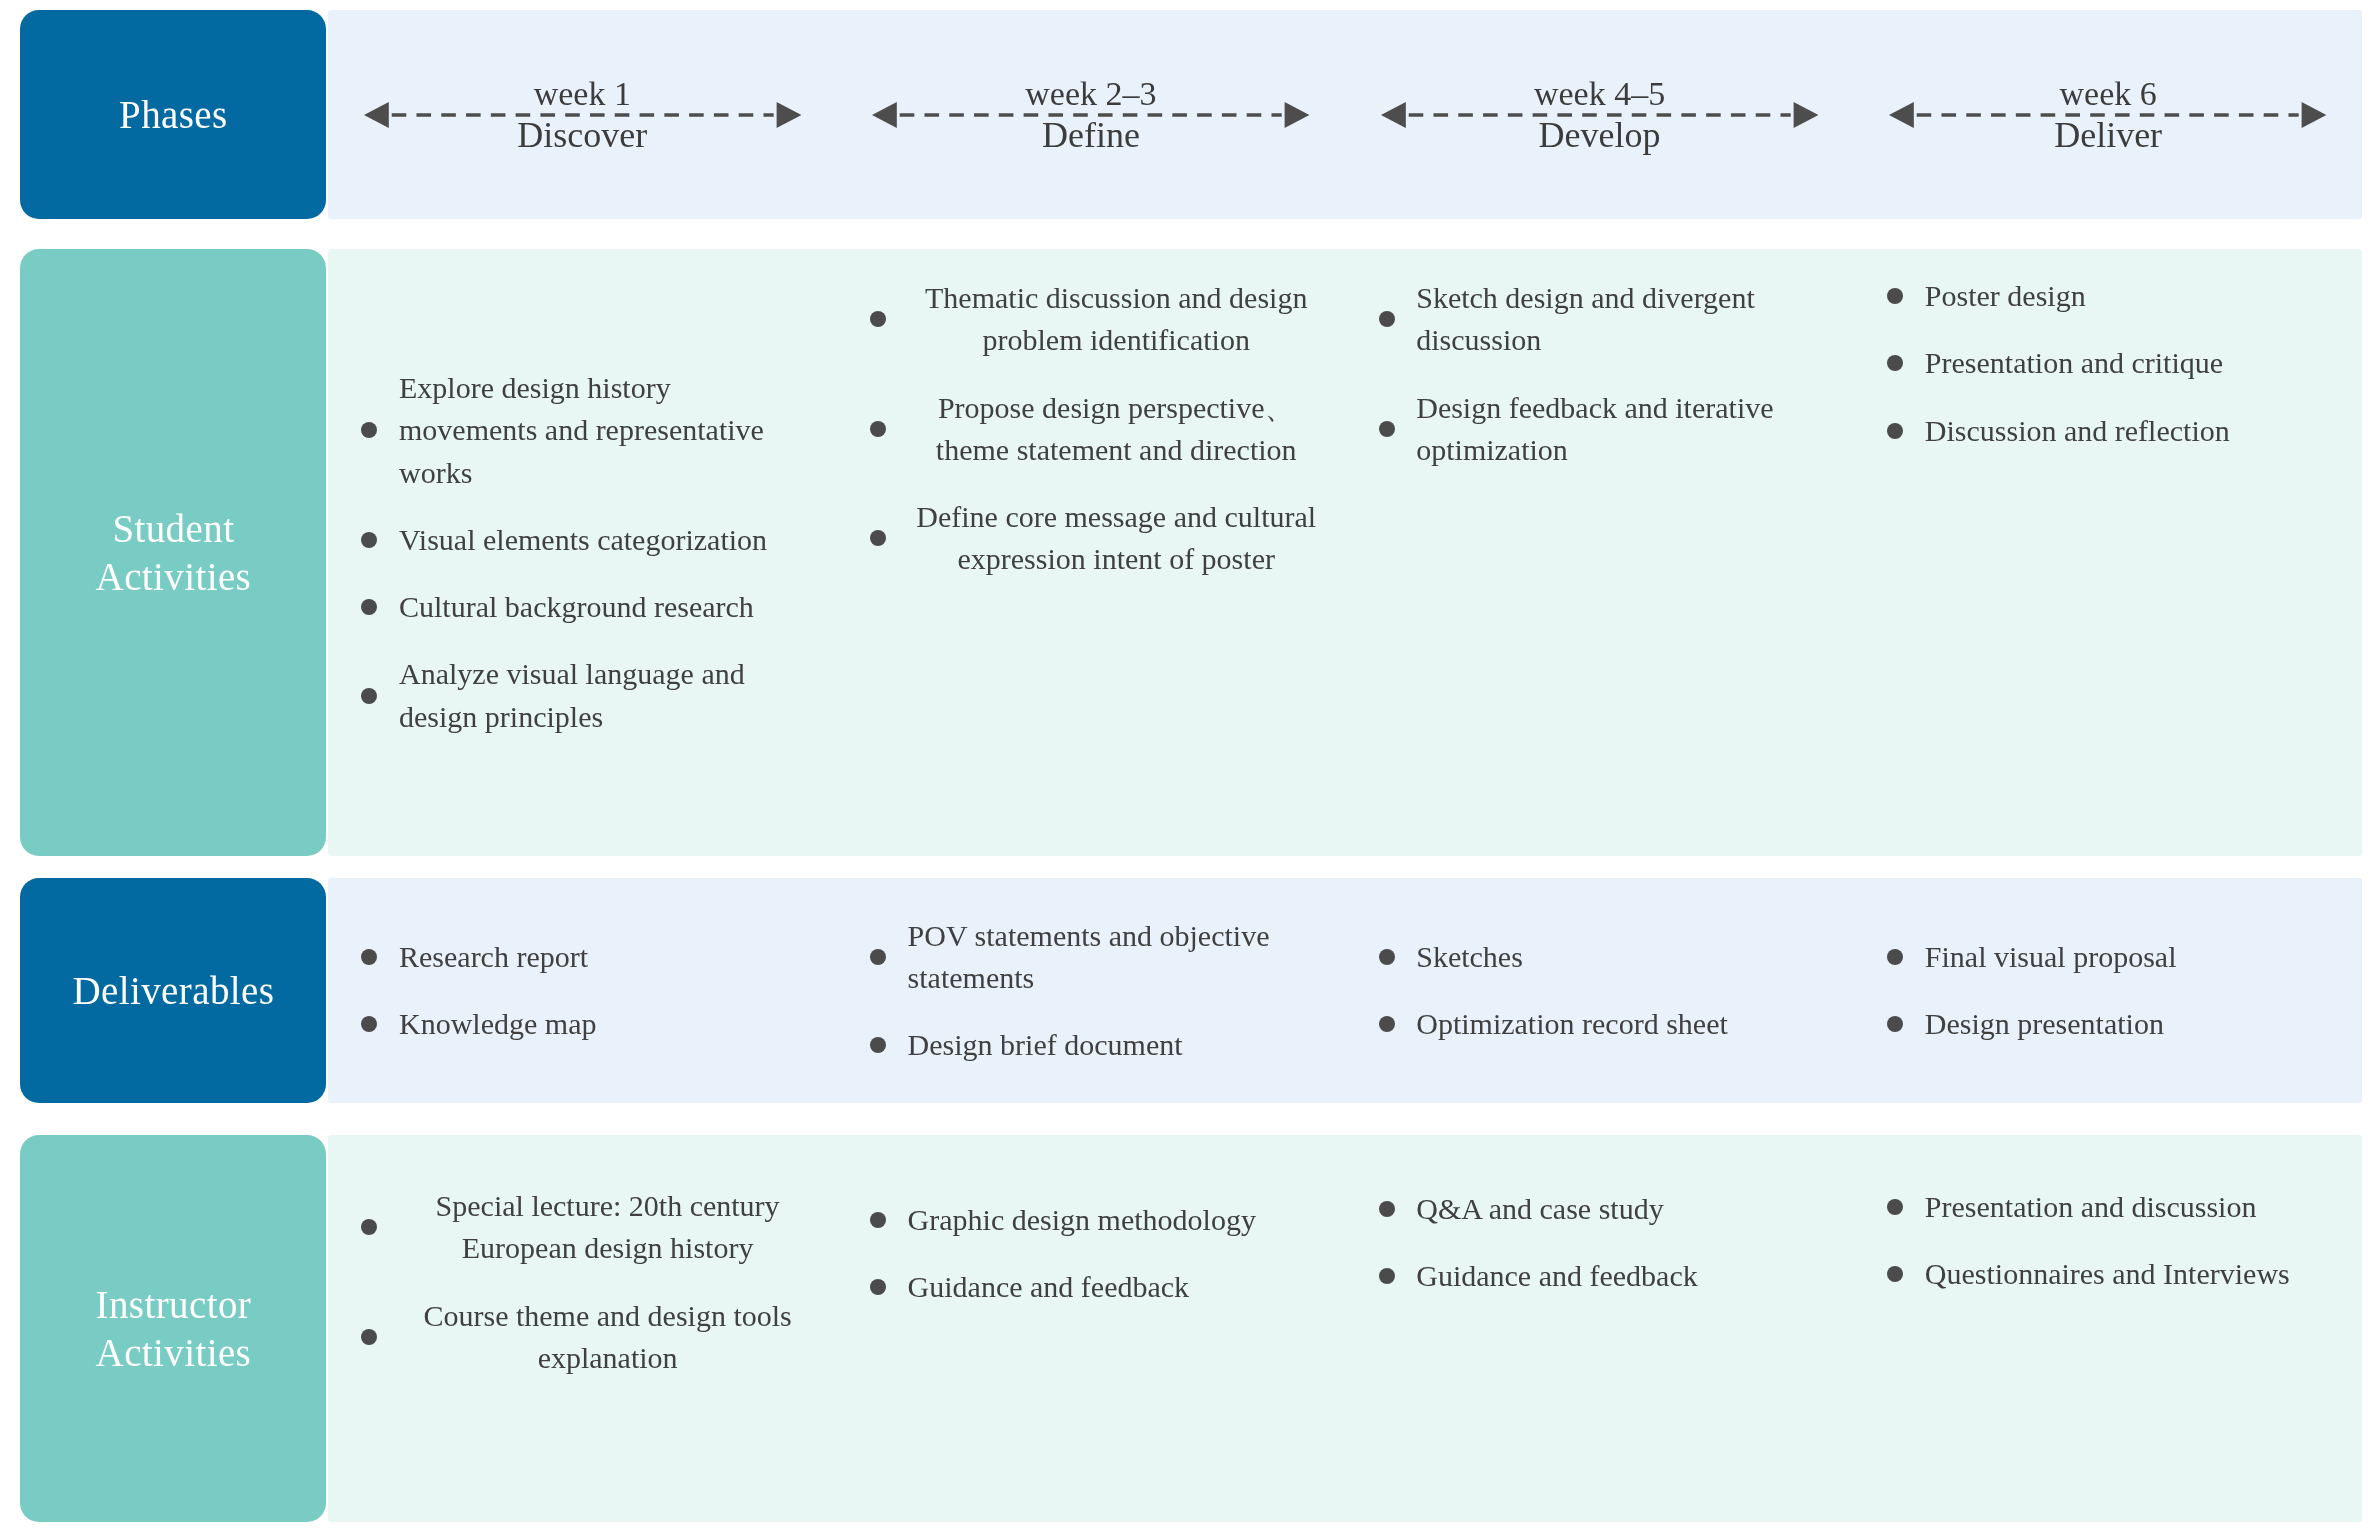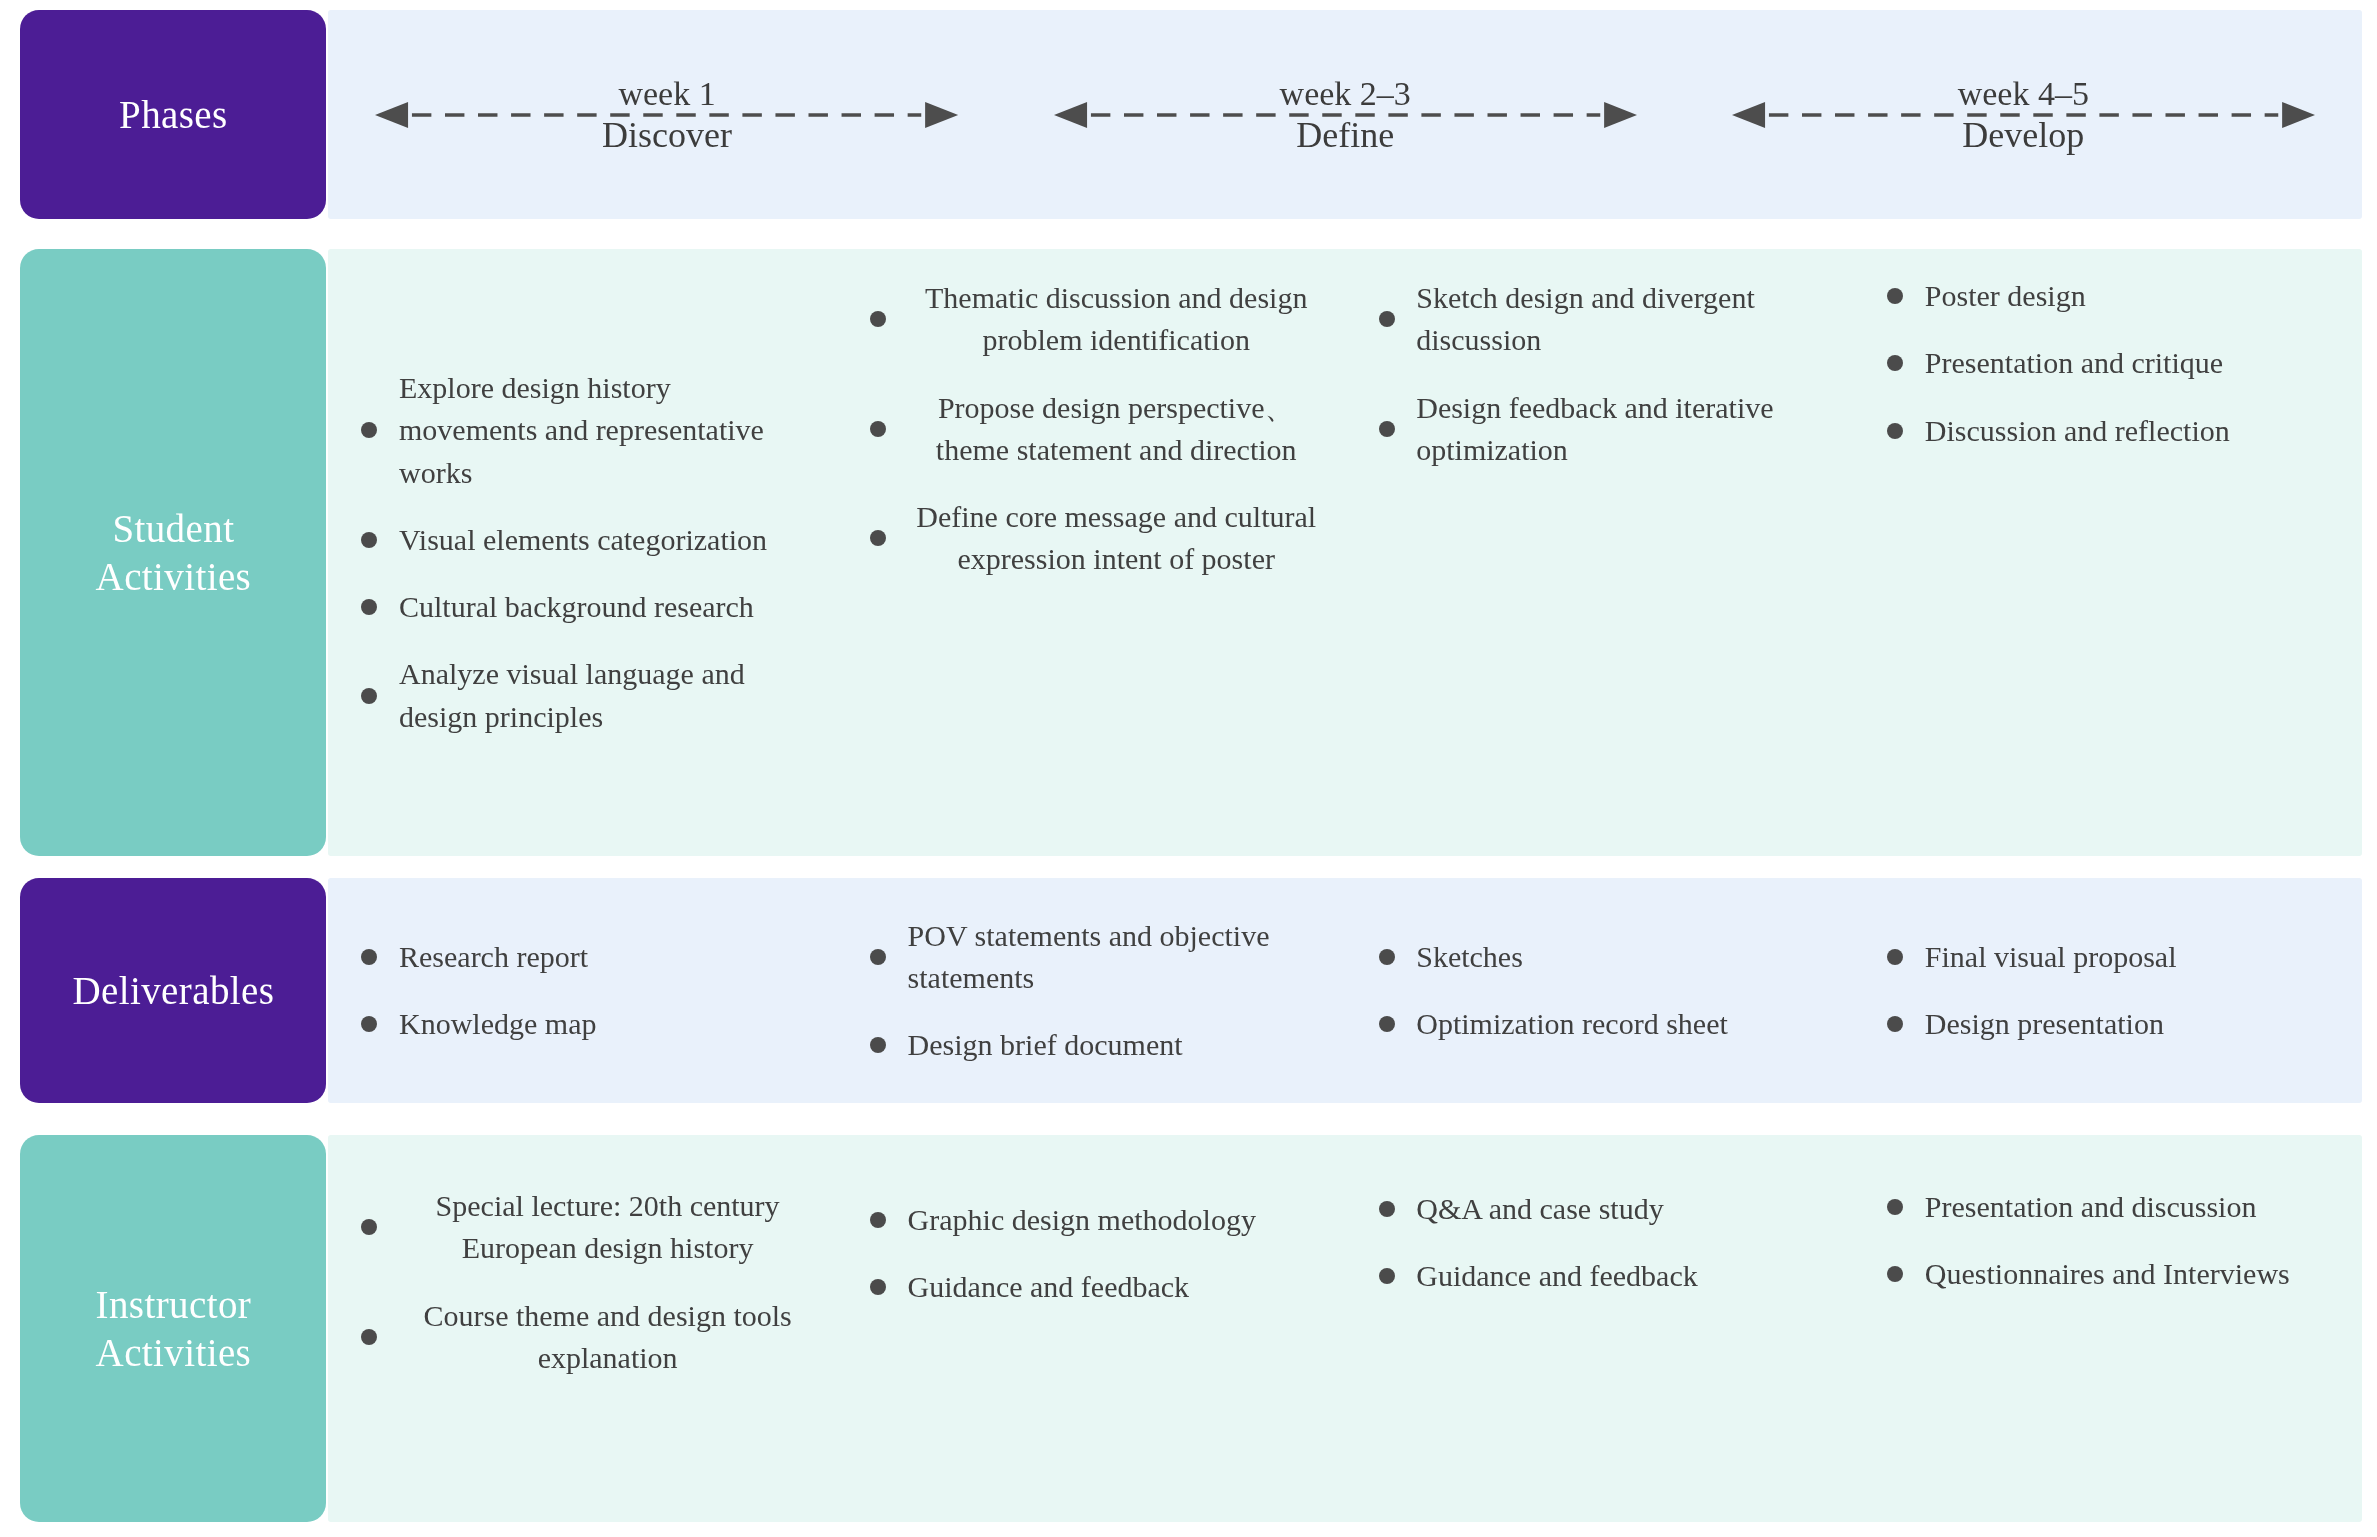--- a/index.html
+++ b/index.html
@@ -50,21 +50,21 @@
     justify-content: center;
     text-align: center;
     color: #ffffff;
     font-size: 39px;
     line-height: 1.22;
     letter-spacing: 0.4px;
     z-index: 3;
     box-sizing: border-box;
     padding: 0 8.8px;
   }
-  .label-blue { background: #4c1d95; }
+  .label-blue { background: #0369a1; }
   .label-mint { background: #79ccc3; }
 
   
   .phase-cols {
     position: absolute;
     left: 328px;
     right: 14.6px;
     top: 0;
     bottom: 0;
     display: flex;
@@ -208,20 +208,33 @@
             <svg viewBox="0 0 600 40" preserveAspectRatio="none" xmlns="http://www.w3.org/2000/svg">
               <polygon points="0,20 34,2 34,38" fill="#4d4d4d"></polygon>
               <polygon points="600,20 566,2 566,38" fill="#4d4d4d"></polygon>
               <line x1="38" y1="20" x2="562" y2="20" stroke="#4d4d4d" stroke-width="5" stroke-dasharray="20,14"></line>
             </svg>
           </div>
           <div class="phase-name">Develop</div>
         </div>
       </div>
 
+      <div class="phase-col">
+        <div class="phase-inner">
+          <div class="phase-week">week 6</div>
+          <div class="phase-arrow">
+            <svg viewBox="0 0 600 40" preserveAspectRatio="none" xmlns="http://www.w3.org/2000/svg">
+              <polygon points="0,20 34,2 34,38" fill="#4d4d4d"></polygon>
+              <polygon points="600,20 566,2 566,38" fill="#4d4d4d"></polygon>
+              <line x1="38" y1="20" x2="562" y2="20" stroke="#4d4d4d" stroke-width="5" stroke-dasharray="20,14"></line>
+            </svg>
+          </div>
+          <div class="phase-name">Deliver</div>
+        </div>
+      </div>
 
     </div>
   </div>
 
   <div class="row" style="top:249px; height:607px; width:2377px;">
     <div class="row-panel panel-mint"></div>
 
     <div class="row-label label-mint">
       <span>
         <span>Student</span><br>

